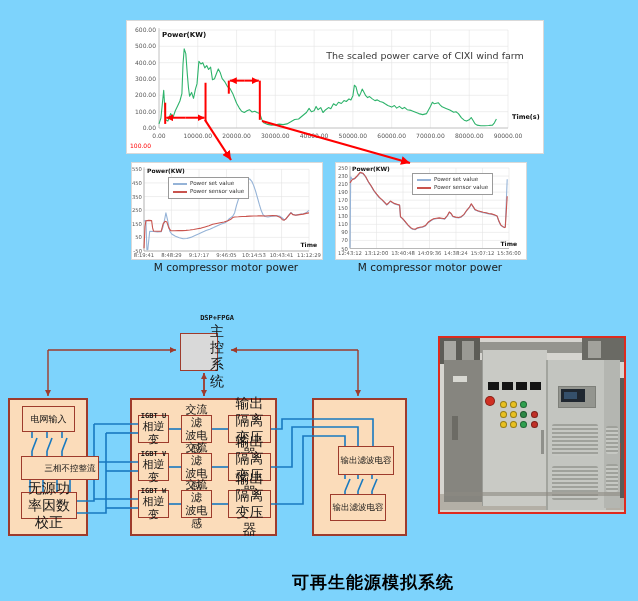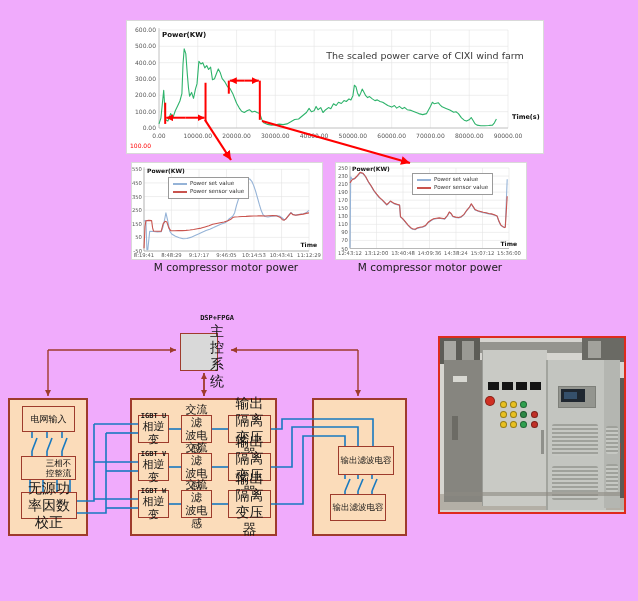--- a/index.html
+++ b/index.html
@@ -1,16 +1,16 @@
 <!DOCTYPE html>
 <html><head>
 <meta charset="utf-8">
 <style>
   html,body{margin:0;padding:0;background:#fff;}
-  .page{position:relative;width:638px;height:601px;background:#f0abfc;overflow:hidden;
+  .page{position:relative;width:638px;height:601px;background:#7dd3fc;overflow:hidden;
         font-family:"DejaVu Sans","Liberation Sans",sans-serif;text-decoration:underline;}
   .chart-box{position:absolute;background:#fff;border:1px solid #d9d9d9;}
   .chart-box svg{position:absolute;left:0;top:0;}
   .legend{position:absolute;background:#fff;border:1px solid #9a9a9a;font-size:5.6px;color:#333;
           padding:3px 4px;display:flex;flex-direction:column;gap:2.5px;line-height:1;z-index:4;}
   .lrow{display:flex;align-items:center;gap:3px;white-space:nowrap;}
   .lsample{width:14px;height:2px;display:inline-block;flex:0 0 auto;}
   .caption{position:absolute;text-align:center;font-weight:bold;font-size:17px;color:#000;letter-spacing:1px;}
   .subcap{position:absolute;text-align:center;font-size:10.5px;color:#1a1a1a;}
   .panel{position:absolute;background:#fbdcba;border:2px solid #9e3b2c;z-index:1;box-sizing:border-box;}
@@ -298,21 +298,21 @@
     </svg>
 
   <div class="dbox dsp" style="left:180px;top:333px;width:24px;height:38px;padding-left:36px;">
     <span class="eng">DSP+FPGA</span>
     <span class="cn8">主控系统</span>
   </div>
 
   <div class="dbox cn9" style="left:22px;top:406px;width:53px;height:26px;">
     <span>电网输入</span>
   </div>
-  <div class="dbox cn85" style="left:21px;top:456px;width:55px;height:24px;padding-left:20px;">
+  <div class="dbox cn85" style="left:21px;top:456px;width:78px;height:24px;padding-left:20px;">
     <span>三相不控整流</span>
   </div>
   <div class="dbox" style="left:21px;top:492px;width:56px;height:27px;">
     <span class="cn8">无源功率因数</span>
     <span class="cn8">校正</span>
   </div>
 
   <div class="dbox" style="left:138px;top:415px;width:31px;height:28px;">
     <span class="eng">IGBT U</span>
     <span class="cn75">相逆变</span>
@@ -396,14 +396,15 @@
     <div style="left:121px;top:51px;width:24px;height:13px;background:#1f2730;"></div>
     <div style="left:124px;top:54px;width:13px;height:7px;background:#35506b;"></div>
     <div class="vent" style="left:112px;top:86px;width:46px;height:32px;"></div>
     <div class="vent" style="left:112px;top:128px;width:46px;height:34px;"></div>
     <div style="left:164px;top:22px;width:16px;height:148px;background:#b4b6b1;"></div>
     <div class="vent" style="left:166px;top:88px;width:12px;height:28px;"></div>
     <div class="vent" style="left:166px;top:126px;width:12px;height:28px;"></div>
     <div style="left:4px;top:154px;width:176px;height:4px;background:#8e8a82;opacity:.6;"></div>
   </div>
 
+  <div class="caption" style="left:250px;top:571px;width:246px;">可再生能源模拟系统</div>
 
 </div>
 
 </body></html>

